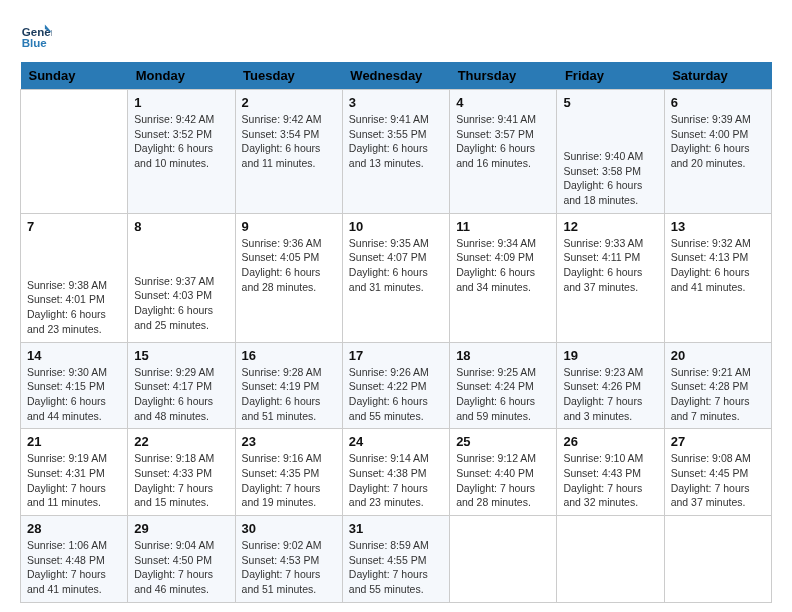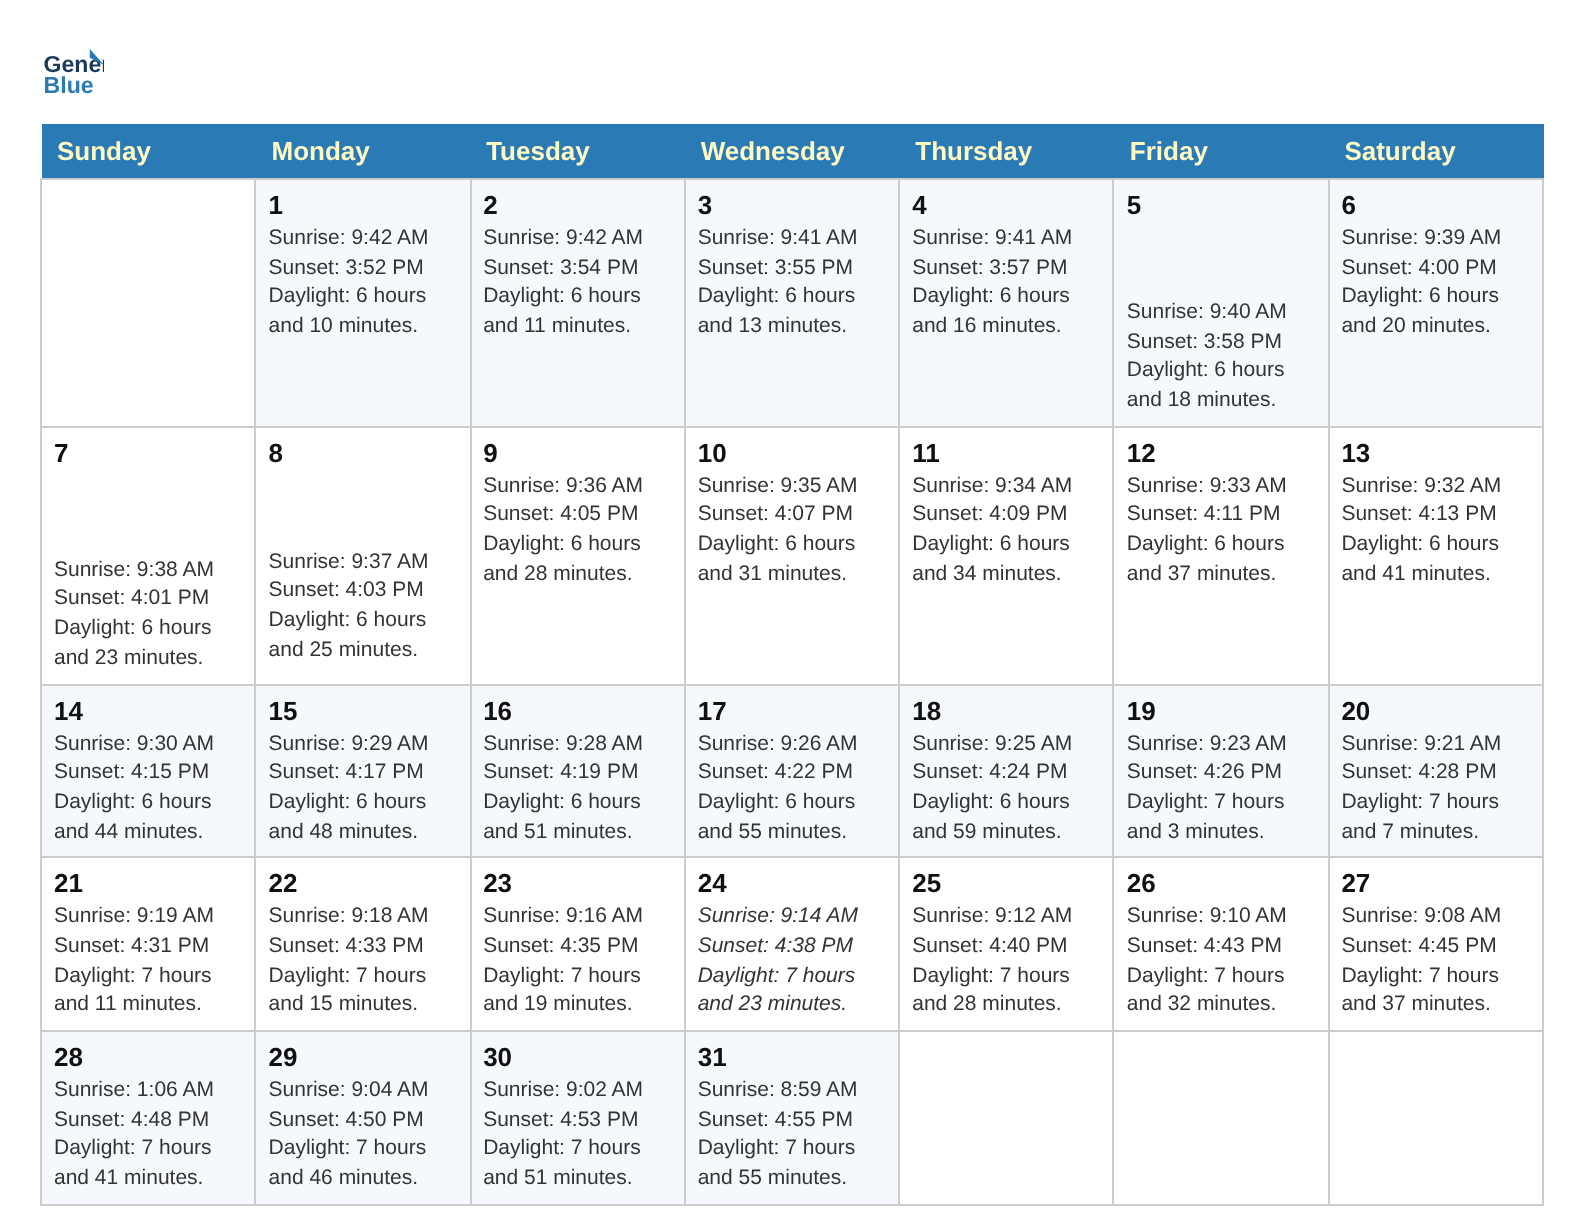--- a/index.html
+++ b/index.html
@@ -37,21 +37,21 @@
       font-size: 16px;
       color: #444;
     }
     table {
       width: 100%;
       border-collapse: collapse;
       font-size: 11px;
     }
     thead tr th {
       background: #2a7ab5;
-      color: #fef9c3;
+      color: #000000;
       padding: 6px 8px;
       text-align: left;
       font-size: 13px;
       font-weight: 600;
     }
     tbody tr td {
       border: 1px solid #ccc;
       vertical-align: top;
       padding: 5px 6px;
       width: calc(100% / 7);
@@ -276,21 +276,21 @@
         </td>
         <td>
           <div class="day-number">23</div>
           <div class="day-detail" style="white-space: pre-line;">Sunrise: 9:16 AM
 Sunset: 4:35 PM
 Daylight: 7 hours
 and 19 minutes.</div>
         </td>
         <td>
           <div class="day-number">24</div>
-          <div class="day-detail" style="white-space: pre-line; font-style: italic;">Sunrise: 9:14 AM
+          <div class="day-detail" style="white-space: pre-line;">Sunrise: 9:14 AM
 Sunset: 4:38 PM
 Daylight: 7 hours
 and 23 minutes.</div>
         </td>
         <td>
           <div class="day-number">25</div>
           <div class="day-detail" style="white-space: pre-line;">Sunrise: 9:12 AM
 Sunset: 4:40 PM
 Daylight: 7 hours
 and 28 minutes.</div>

